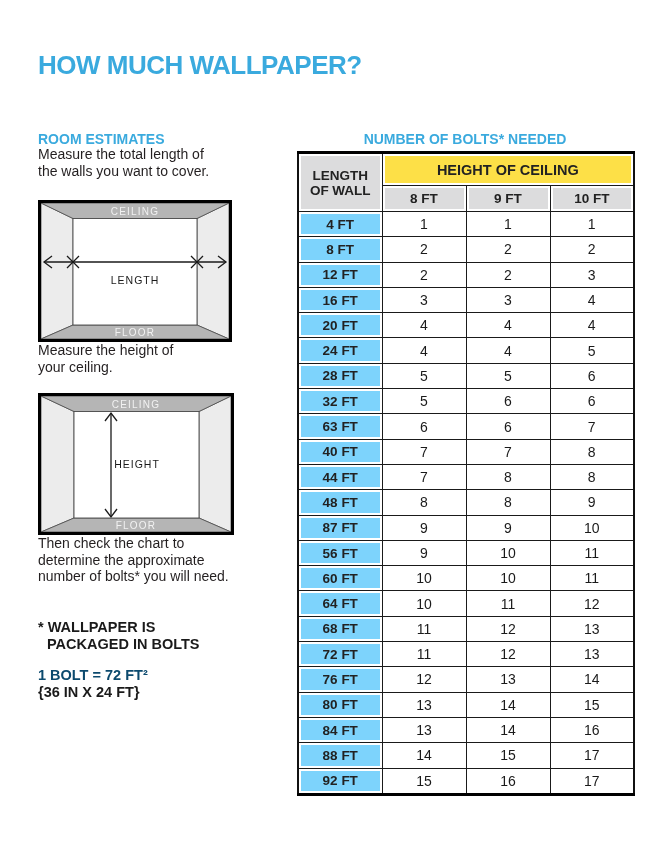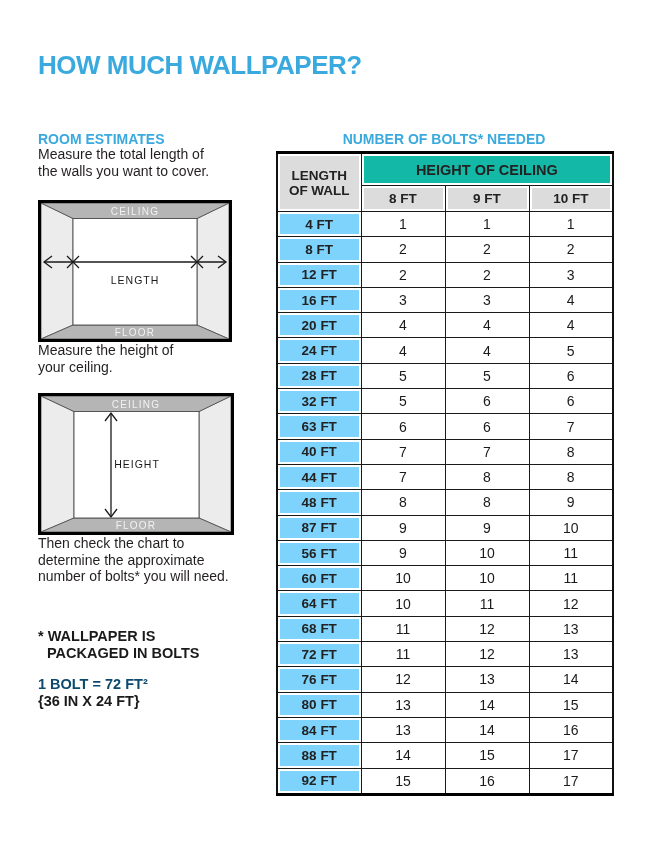--- a/index.html
+++ b/index.html
@@ -6,51 +6,51 @@
   .page {
     position:relative; width:651px; height:842px; background:#ffffff;
     font-family:"Liberation Sans", sans-serif; color:#222; overflow:hidden;
   }
   .title {
     position:absolute; left:38px; top:33px;
     font-size:26px; font-weight:bold; letter-spacing:-0.5px;text-align:center;
   }
   .accent { color:#3aaade; }
   .left-col { position:absolute; left:38px; top:122px; width:232px; }
-  .right-col { position:absolute; left:276px; top:122px; width:336px; }
+  .right-col { position:absolute; left:297px; top:122px; width:336px; }
   h2.sec { font-size:14px; font-weight:bold; margin:10px 0 0 0; line-height:14px; }
   .right-col h2.sec { text-align:center; }
   p.body {
     font-size:14px; line-height:16.5px; margin:0; white-space:pre-line; color:#231f20;
   }
   .p1 { margin-top:14px; }
   .dgm { display:block; margin-top:21px; }
   .p2 { margin-top:17px; }
   .dgm2 { display:block; margin-top:18px; }
   .p3 { margin-top:17px; }
-  .footnote { margin-top:43px; font-weight:bold; font-size:14.5px; line-height:17px; color:#1a1a1a; }
+  .footnote { margin-top:34px; font-weight:bold; font-size:14.5px; line-height:17px; color:#1a1a1a; }
   .footnote .ind { padding-left:9px; }
   .boltinfo { margin-top:14px; font-weight:bold; font-size:14.5px; line-height:17px; color:#0c4a6e; }
   .boltdims { font-weight:bold; font-size:14.5px; line-height:17px; color:#1a1a1a; }
 
   table.bolts {
     border-collapse:collapse; table-layout:fixed; width:336px; margin-top:5px;
     border-top:3px solid #000; border-bottom:3px solid #000;
     border-left:2px solid #111; border-right:2px solid #111;
   }
   table.bolts col { width:84px; }
   table.bolts th, table.bolts td {
     border:1.5px solid #1a1a1a; padding:0; text-align:center; vertical-align:middle;
     box-shadow: inset 0 0 0 2px #fff;
   }
   th.rowhead {
     background:#dcdcdd; font-size:13.5px; font-weight:bold;
     white-space:pre-line; line-height:15px; border-right:4px solid #000;
   }
-  th.grouphead { background:#14b8a6; font-size:14.5px; font-weight:bold; height:31px; }
+  th.grouphead { background:#fde047; font-size:14.5px; font-weight:bold; height:31px; }
   th.colhead { background:#dcdcdd; font-size:13.5px; font-weight:bold; height:25px; }
   td.rowlabel {
     background:#7dd3fc; font-size:13.5px; font-weight:bold;
     border-right:4px solid #000; height:24.3px;
   }
   td.val { background:#fff; font-size:14px; height:24.3px; color:#1a1a1a; }
 
   .dgm text { font-family:"Liberation Sans", sans-serif; }
   .band-label { font-size:10px; fill:#f2f2f2; letter-spacing:1.2px; }
   .measure-label { font-size:10.5px; fill:#1a1a1a; letter-spacing:1px; }

